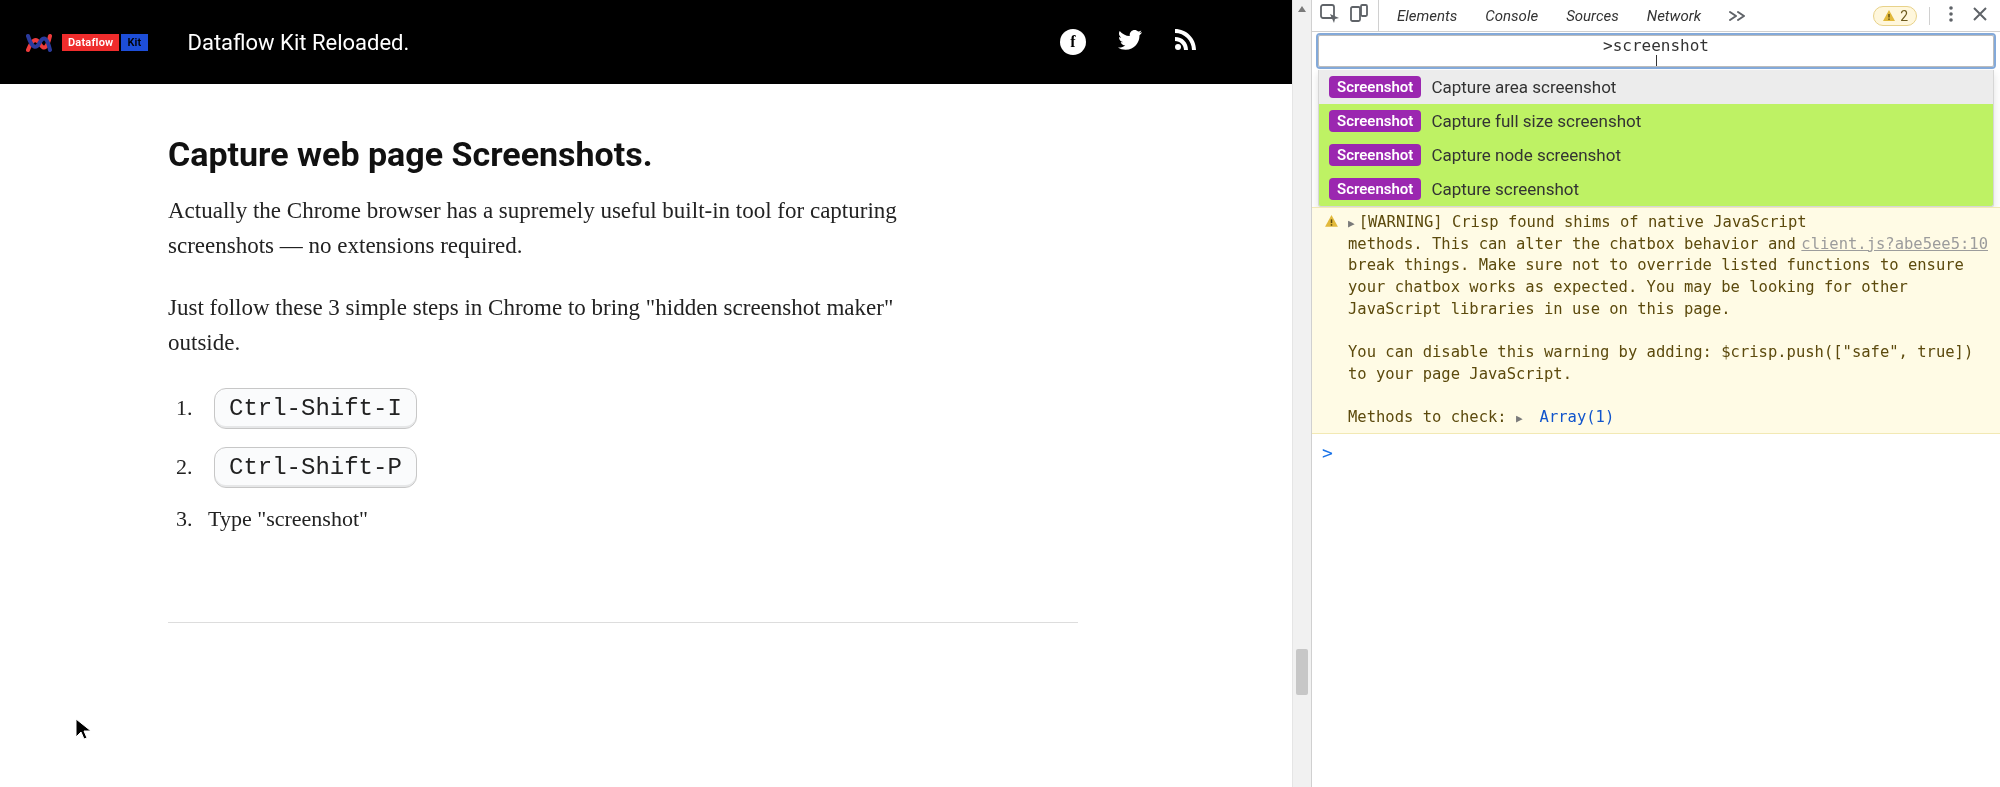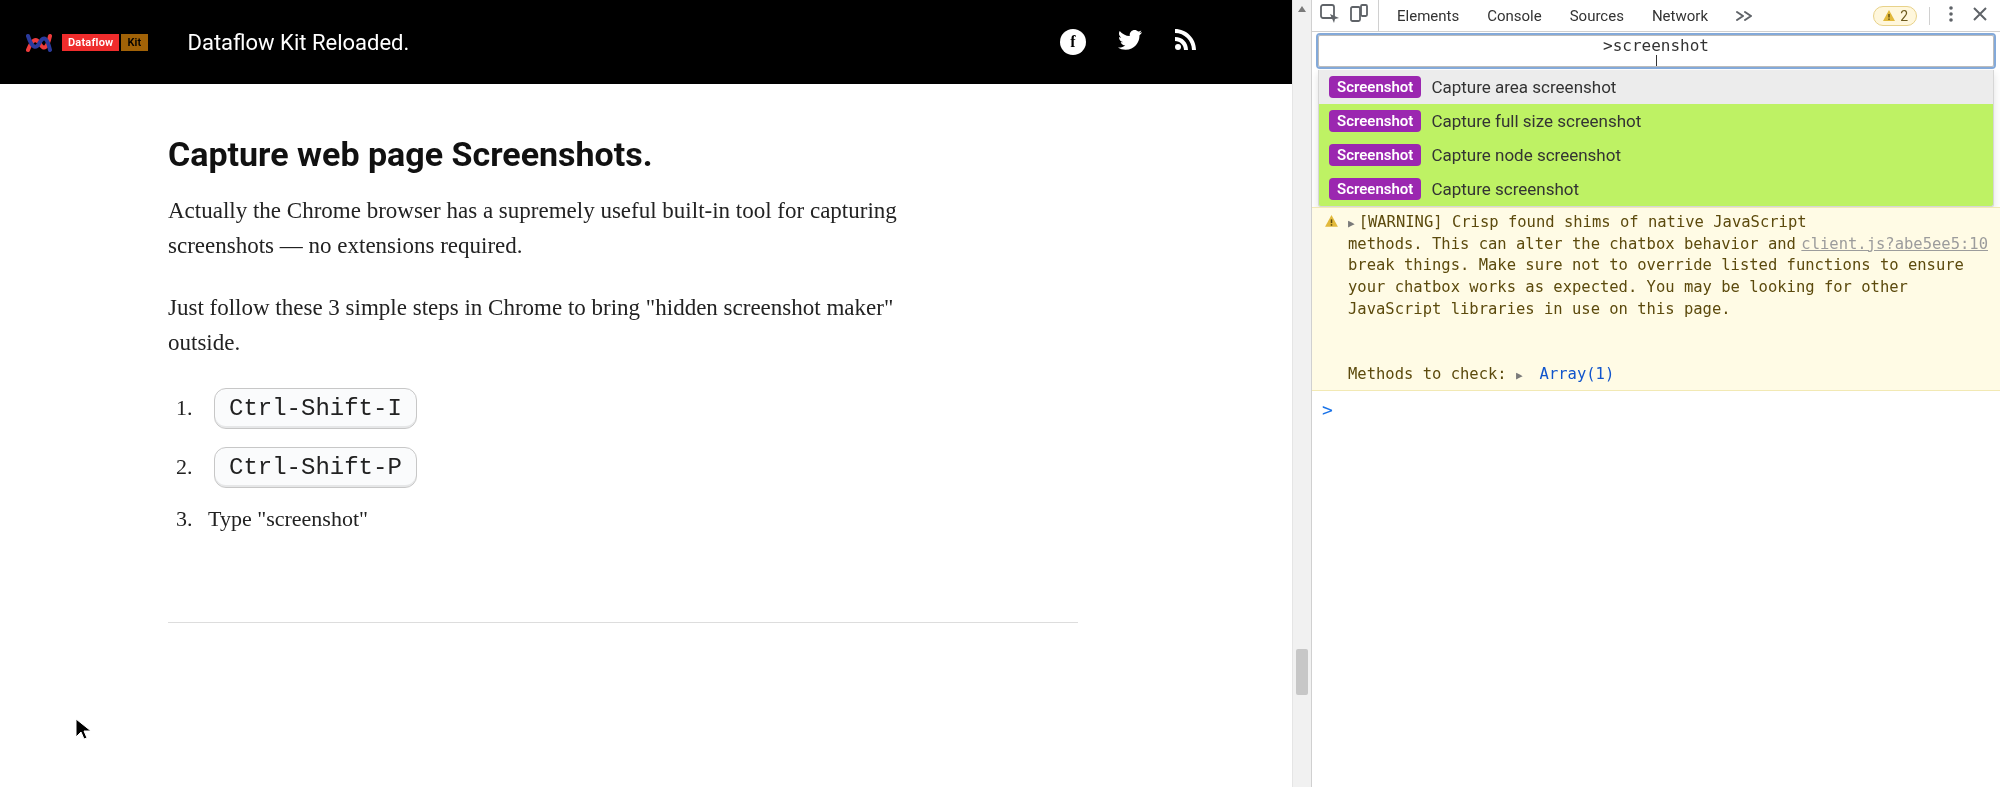--- a/index.html
+++ b/index.html
@@ -6,21 +6,21 @@
   html, body { height: 100%; font-family: -apple-system, BlinkMacSystemFont, "Segoe UI", Roboto, sans-serif; }
   body { display: flex; }
 
   
   .page-pane { width: 1292px; height: 787px; background: #fff; position: relative; overflow: hidden; }
   .nav { height: 84px; background: #000; display: flex; align-items: center; padding: 0 26px; color: #fff; }
   .logo-wrap { display: flex; align-items: center; gap: 10px; }
   .logo-icon { display: flex; }
   .logo-text { display: flex; align-items: center; font-size: 11px; font-weight: 600; letter-spacing: .2px; }
   .logo-red { background: #ef2c2c; color:#fff; padding: 2px 6px; }
-  .logo-grey { background: #a16207; color:#000; padding: 2px 6px; margin-left:2px; }
+  .logo-grey { background: #1d4ed8; color:#000; padding: 2px 6px; margin-left:2px; }
   .nav-title { margin-left: 40px; font-size: 22px; font-weight: 400; color:#fff; }
   .social { margin-left: auto; display: flex; gap: 32px; align-items: center; padding-right: 70px; }
   .social .circ { width: 26px; height: 26px; border-radius: 50%; background:#fff; display:flex; align-items:center; justify-content:center; color:#000; font-weight:700; font-family: Georgia, serif; font-size:16px; }
   .social svg { fill:#fff; }
 
   .content { padding: 50px 0 0 168px; max-width: 920px; }
   .content h1 { font-size: 34px; font-weight: 700; margin-bottom: 20px; color:#111; }
   .content p { font-family: Georgia, "Times New Roman", serif; font-size: 23px; line-height: 1.5; color:#222; margin-bottom: 28px; }
   ol.steps { margin-top: 12px; padding-left: 30px; font-family: Georgia, serif; font-size: 22px; color:#222; }
   ol.steps li { margin-bottom: 18px; padding-left: 10px; }
@@ -30,21 +30,21 @@
   
   .vbar { width: 19px; height: 787px; background: #f1f1f1; position: relative; border-left: 1px solid #e5e5e5; }
   .vbar .arrow-up { position:absolute; top:0; left:0; right:0; height:18px; display:flex; align-items:center; justify-content:center; }
   .vbar .thumb { position:absolute; left:3px; right:3px; top:649px; height:46px; background:#c7c7c7; border-radius:2px; }
   .vbar svg { fill:#7a7a7a; }
 
   
   .devtools { flex: 1; height: 787px; background:#fff; font-size: 15px; color:#303030; font-family: -apple-system, BlinkMacSystemFont, "Segoe UI", Roboto, sans-serif; display:flex; flex-direction:column; border-left:1px solid #d0d0d0; }
   .dt-top { height:32px; border-bottom:1px solid #d0d0d0; display:flex; align-items:center; padding: 0 8px; gap: 4px; }
   .dt-icongrp { display:flex; align-items:center; gap:10px; padding-right:10px; border-right:1px solid #d0d0d0; height:100%; }
-  .dt-tabs { display:flex; align-items:flex-end; height:100%; }
+  .dt-tabs { display:flex; align-items:flex-end; height:100%;font-style:italic; }
   .dt-tab { padding: 0 14px; height:100%; display:flex; align-items:center; cursor:pointer; color:#333; }
   .dt-tab.active { font-weight:400; }
   .dt-right { margin-left:auto; display:flex; align-items:center; gap:8px; }
   .warn-pill { display:flex; align-items:center; gap:4px; padding: 1px 8px; border-radius: 10px; border:1px solid #e8d28a; background:#fff7dc; color:#6d5a1e; font-size:14px; }
   .dt-right svg, .dt-icongrp svg { fill:#5f6368; }
   .menu-dots { padding: 0 6px; }
   .close { padding:0 4px; }
   .sep { width:1px; height:18px; background:#d0d0d0; margin:0 4px; }
 
   .dt-cmdbar { position: relative; border:1px solid #bcbcbc; margin:3px 6px 3px 6px; height:32px; display:flex; align-items:center; padding:0 10px; font-family: Menlo, Consolas, monospace; font-size:16px; color:#333; border-radius:2px; box-shadow: 0 1px 2px rgba(0,0,0,.04); outline:2px solid #83a9d9;flex-direction:column; }
@@ -207,20 +207,21 @@
         <svg width="15" height="15" viewBox="0 0 14 14">
             <path d="M7 1 L13 12 L1 12 Z" fill="#e2b93b"></path>
             <rect x="6.3" y="5" width="1.4" height="3.5" fill="#5c4a0d"></rect>
             <rect x="6.3" y="9.5" width="1.4" height="1.4" fill="#5c4a0d"></rect>
           </svg>
       </div>
       <div class="warnmsg">
         <span class="tri">▶</span><span>[WARNING]</span><span> Crisp found shims of native JavaScript </span><span class="src-link">client.js?abe5ee5:10</span>
         <div>methods. This can alter the chatbox behavior and break things. Make sure not to override listed functions to ensure your chatbox works as expected. You may be looking for other JavaScript libraries in use on this page.</div>
         <br>
+        <div>You can disable this warning by adding: $crisp.push(["safe", true]) to your page JavaScript.</div>
         <br>
         <div>
           <span>Methods to check: </span><span class="tri">▶</span><span class="obj">Array(1)</span>
         </div>
       </div>
     </div>
     <div class="console-prompt">
       <span>&gt;</span>
     </div>
   </div>

